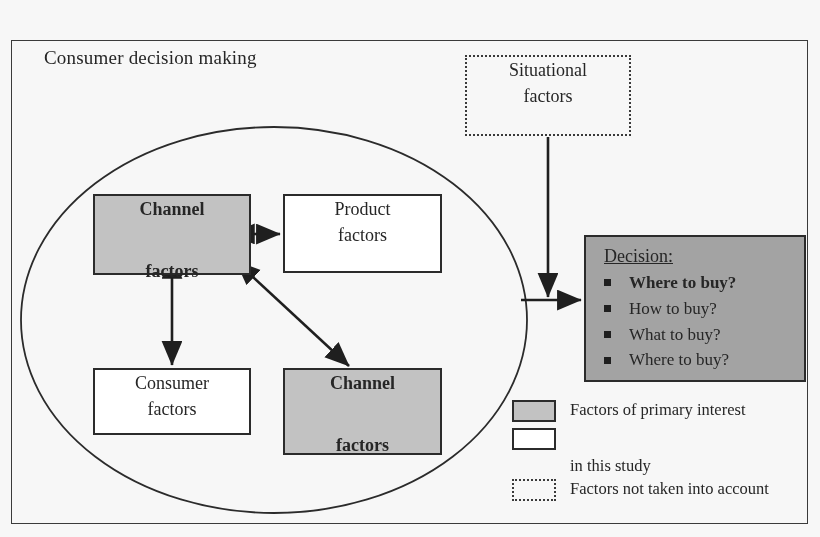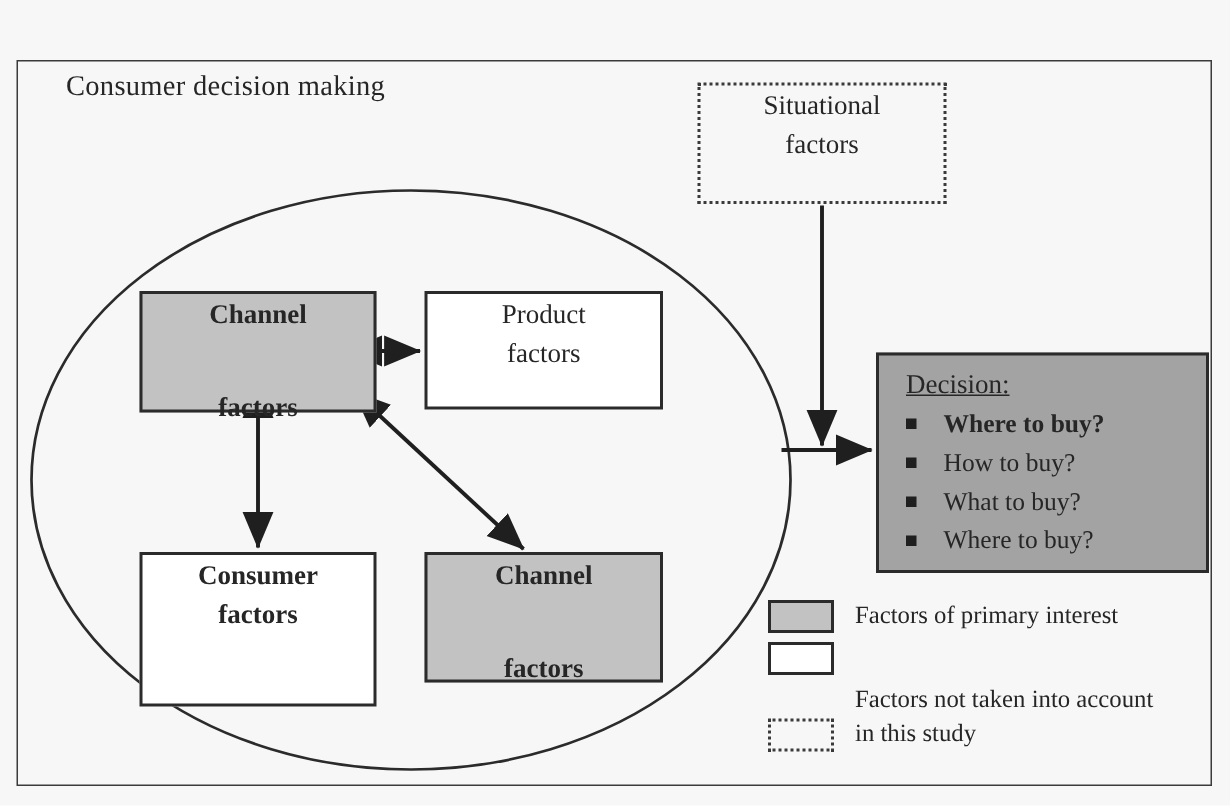--- a/index.html
+++ b/index.html
@@ -63,21 +63,21 @@
   }
   .node.fill-white {
     background: #ffffff;
   }
   .node.dotted {
     border: 2px dotted #3a3a3a;
     background: #f7f7f7;
   }
   #node-channel  { left: 93px;  top: 194px; width: 158px; height: 81px; }
   #node-product  { left: 283px; top: 194px; width: 159px; height: 79px; }
-  #node-consumer { left: 93px;  top: 368px; width: 158px; height: 103px; font-weight: bold; }
+  #node-consumer { left: 93px;  top: 368px; width: 158px; height: 67px; }
   #node-retailer { left: 283px; top: 368px; width: 159px; height: 87px; }
   #node-situational { left: 465px; top: 55px; width: 166px; height: 81px; }
 
   #node-decision {
     position: absolute;
     left: 584px;
     top: 235px;
     width: 222px;
     height: 147px;
     border: 2.5px solid #2b2b2b;
@@ -222,19 +222,19 @@
     <div class="legend-row">
       <div class="swatch gray"></div>
       <div class="legend-text">Factors of primary interest</div>
     </div>
     <div class="legend-row">
       <div class="swatch white"></div>
     </div>
     <div class="legend-row">
       <div class="swatch dot"></div>
       <div class="legend-text">
+        <div>in this study</div>
         <div>Factors not taken into account</div>
-        <div>in this study</div>
       </div>
     </div>
   </div>
 
 </div>
 
 </body></html>

